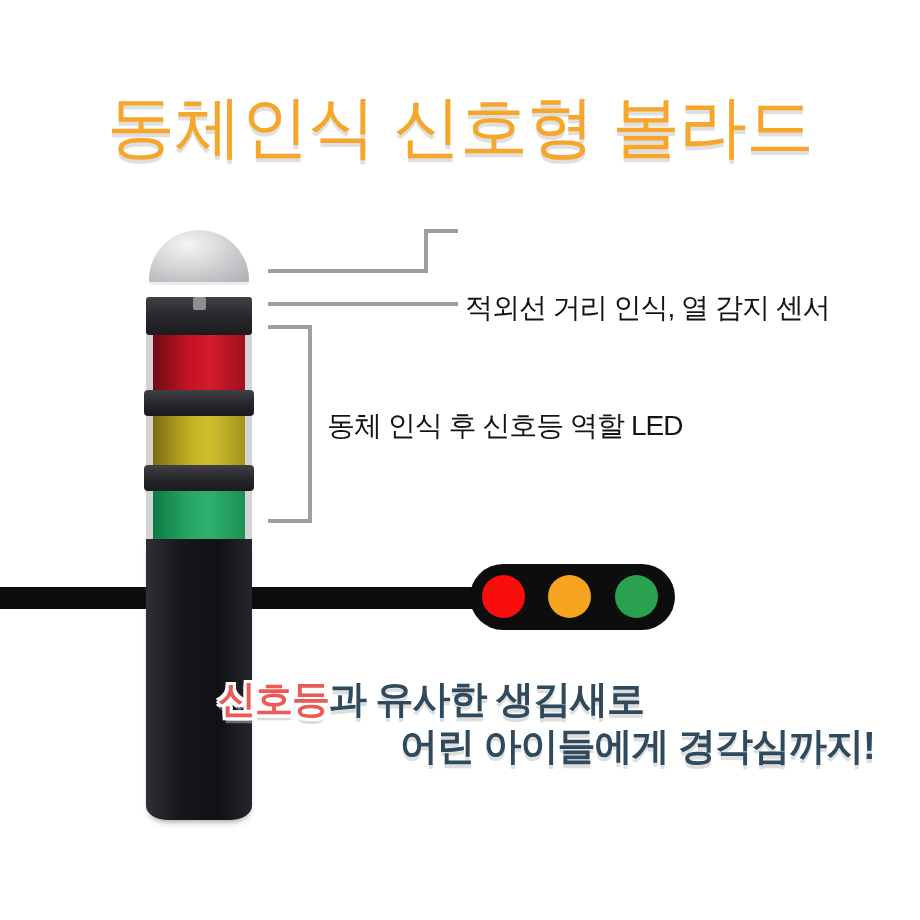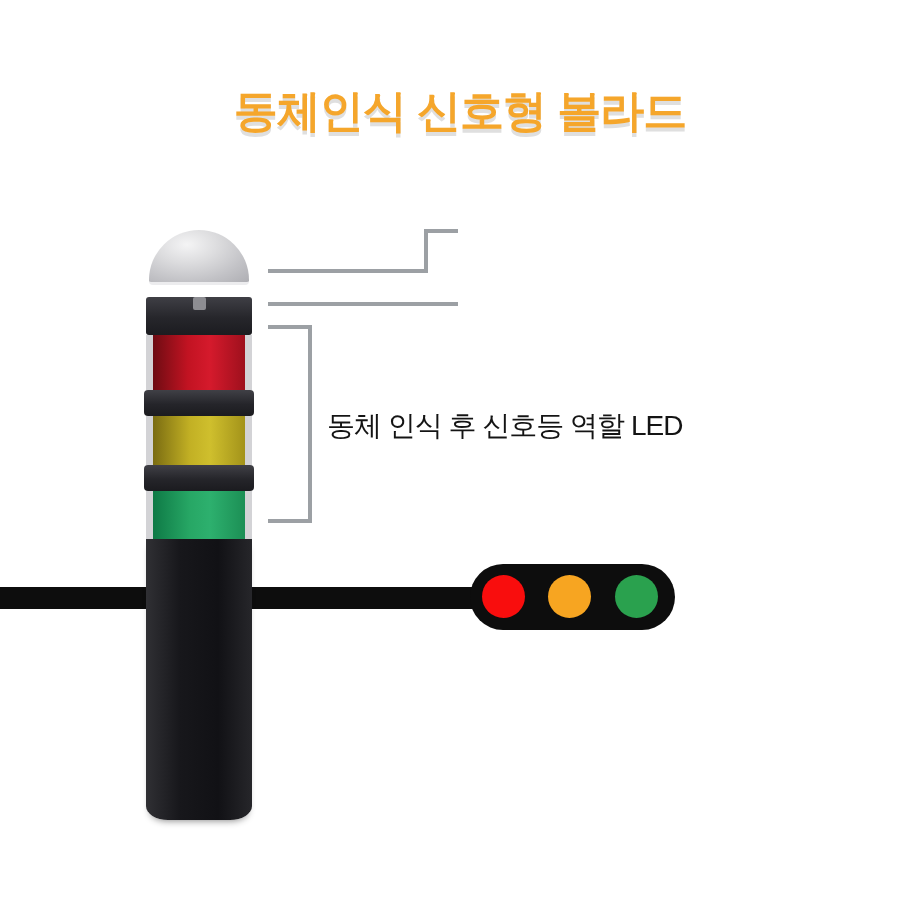--- a/index.html
+++ b/index.html
@@ -13,22 +13,22 @@
     background: #ffffff;
     overflow: hidden;
   }
 
   
   .title {
     position: absolute;
     top: 82px; left: 50%;
     transform: translateX(-50%);
     white-space: nowrap;
-    font-size: 44px;
-    font-weight: 700;
+    font-size: 68px;
+    font-weight: 400;
     letter-spacing: -1px;
     color: var(--title_orange, #F5A62B);
     text-shadow: 0 4px 0 rgba(185,185,185,0.45);
     text-align: center;
   }
 
   
   .bollard {
     position: absolute;
     left: 146px; top: 230px;
@@ -188,16 +188,21 @@
   <div class="cline" style="left:268px; top:269px; width:158px; height:4px;"></div>
   <div class="cline" style="left:424px; top:229px; width:4px; height:44px;"></div>
   <div class="cline" style="left:426px; top:229px; width:32px; height:4px;"></div>
 
   <div class="cline" style="left:268px; top:302px; width:190px; height:4px;"></div>
 
   <div class="cline" style="left:268px; top:325px; width:44px; height:4px;"></div>
   <div class="cline" style="left:308px; top:325px; width:4px; height:198px;"></div>
   <div class="cline" style="left:268px; top:519px; width:44px; height:4px;"></div>
 
+  <div class="callout-label label-2">적외선 거리 인식, 열 감지 센서</div>
   <div class="callout-label label-3">동체 인식 후 신호등 역할 LED</div>
 
+  <div class="slogan-line slogan-1">
+    <span class="slogan-highlight">신호등</span><span class="slogan-navy">과 유사한 생김새로</span>
+  </div>
+  <div class="slogan-line slogan-2 slogan-navy">어린 아이들에게 경각심까지!</div>
 
 </div>
 
 </body></html>

